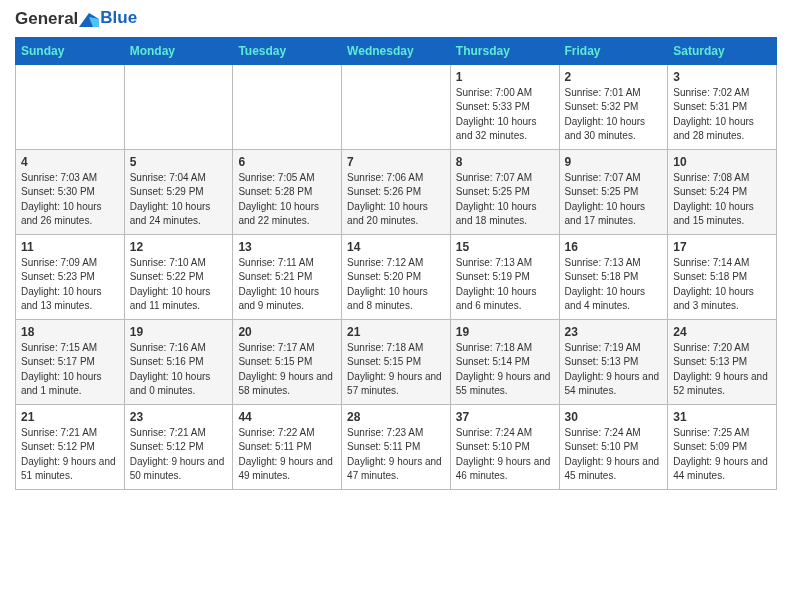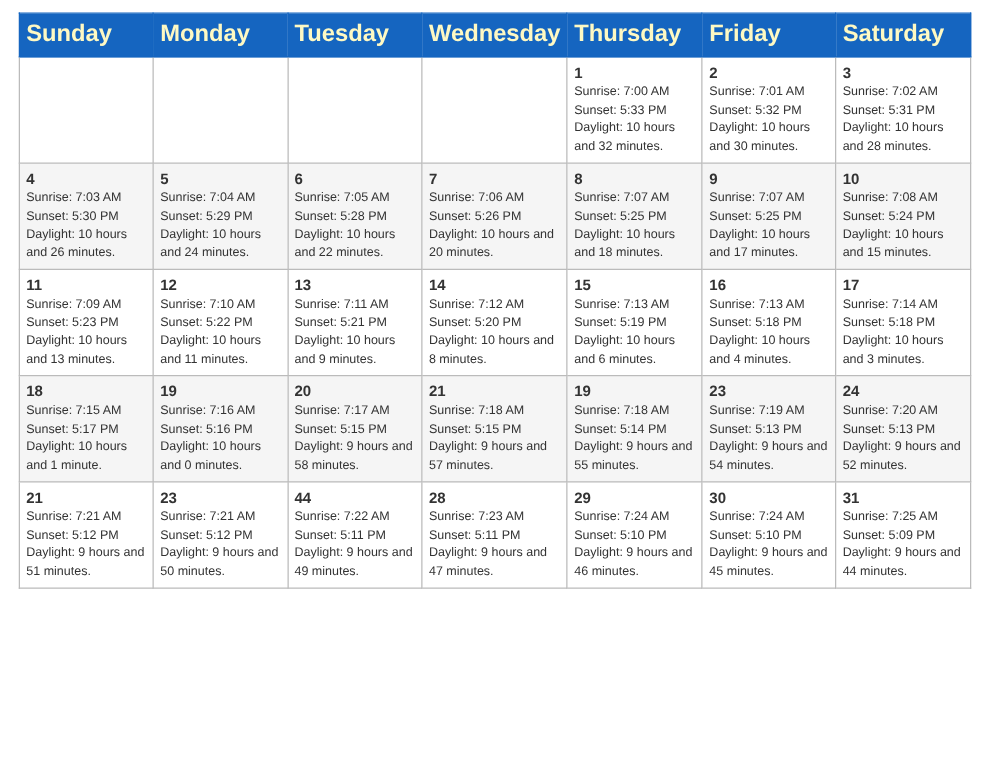--- a/index.html
+++ b/index.html
@@ -39,22 +39,22 @@
     }
     .calendar {
       width: 100%;
       border-collapse: collapse;
       border: 1px solid #bbb;
     }
     .calendar thead tr {
       background-color: #1565c0;
     }
     .calendar thead th {
-      color: #fef9c3;
-      font-size: 19px;
+      color: #5eead4;
+      font-size: 12px;
       font-weight: bold;
       padding: 6px 5px;
       text-align: left;
       border: 1px solid #1565c0;
       width: calc(100% / 7);
     }
     .calendar tbody tr {
       border-bottom: 1px solid #bbb;
     }
     .calendar tbody td {
@@ -87,20 +87,39 @@
     
     .logo-wrapper {
       display: flex;
       align-items: center;
     }
   </style>
 </head>
 <body>
 
 <div class="container">
+  <div class="header">
+
+    <div class="logo">
+      <div class="logo-wrapper">
+        <div style="font-size:17px; font-weight:bold; line-height:1.1;">
+          <span style="color:#333;">General</span><svg width="20" height="14" viewBox="0 0 20 14" style="display:inline-block;vertical-align:middle;margin:0 1px;">
+              <polygon points="0,14 10,0 20,6 14,14" fill="#1565c0"></polygon>
+              <polygon points="10,4 20,6 20,14 14,14" fill="#4fc3f7"></polygon>
+            </svg>
+        </div>
+        <div style="font-size:17px; font-weight:bold; color:#1565c0; margin-top:-2px;">Blue</div>
+      </div>
+    </div>
+
+    <div class="title-section">
+      <div class="main-title"></div>
+      <div class="subtitle"></div>
+    </div>
+  </div>
 
   <table class="calendar">
     <thead>
       <tr>
 
       <th>Sunday</th>
           <th>Monday</th>
           <th>Tuesday</th>
           <th>Wednesday</th>
           <th>Thursday</th>
@@ -228,21 +247,21 @@
           </td>
           <td>
             <span class="day-number">44</span>
             <div class="day-info">Sunrise: 7:22 AM<br>Sunset: 5:11 PM<br>Daylight: 9 hours and 49 minutes.</div>
           </td>
           <td>
             <span class="day-number">28</span>
             <div class="day-info">Sunrise: 7:23 AM<br>Sunset: 5:11 PM<br>Daylight: 9 hours and 47 minutes.</div>
           </td>
           <td>
-            <span class="day-number">29</span>
+            <span class="day-number">37</span>
             <div class="day-info">Sunrise: 7:24 AM<br>Sunset: 5:10 PM<br>Daylight: 9 hours and 46 minutes.</div>
           </td>
           <td>
             <span class="day-number">30</span>
             <div class="day-info">Sunrise: 7:24 AM<br>Sunset: 5:10 PM<br>Daylight: 9 hours and 45 minutes.</div>
           </td>
           <td>
             <span class="day-number">31</span>
             <div class="day-info">Sunrise: 7:25 AM<br>Sunset: 5:09 PM<br>Daylight: 9 hours and 44 minutes.</div>
           </td>

